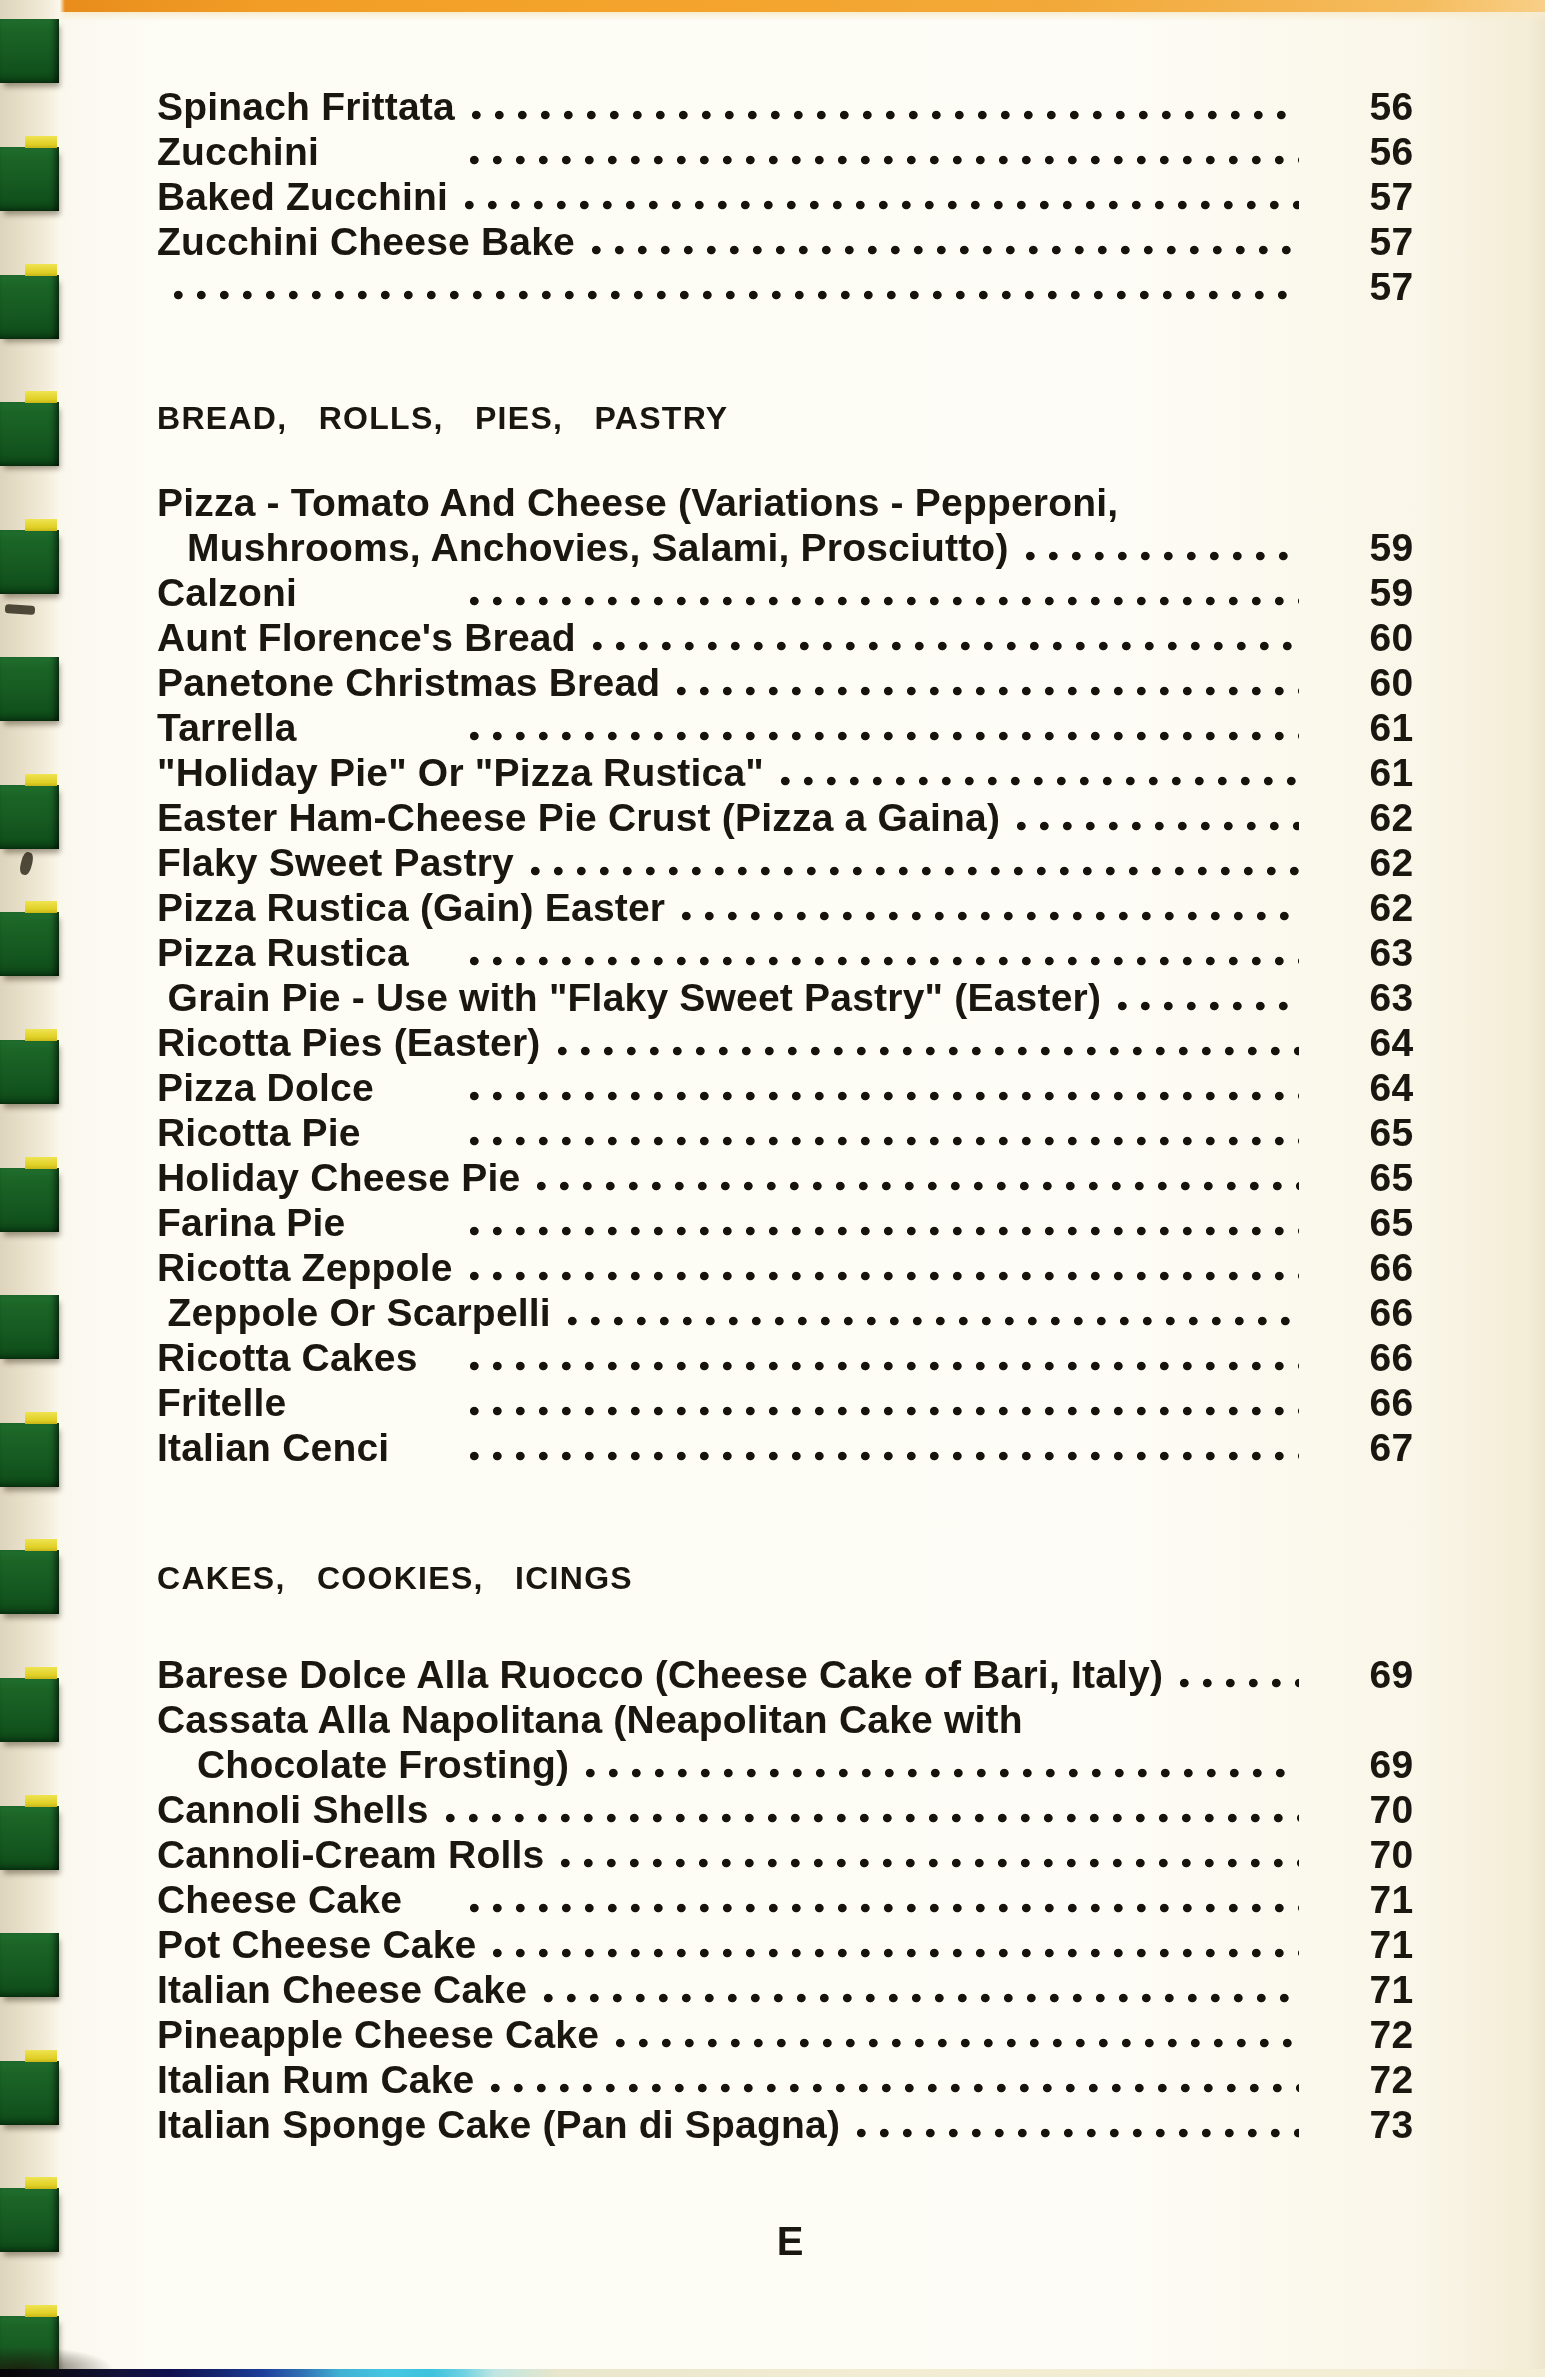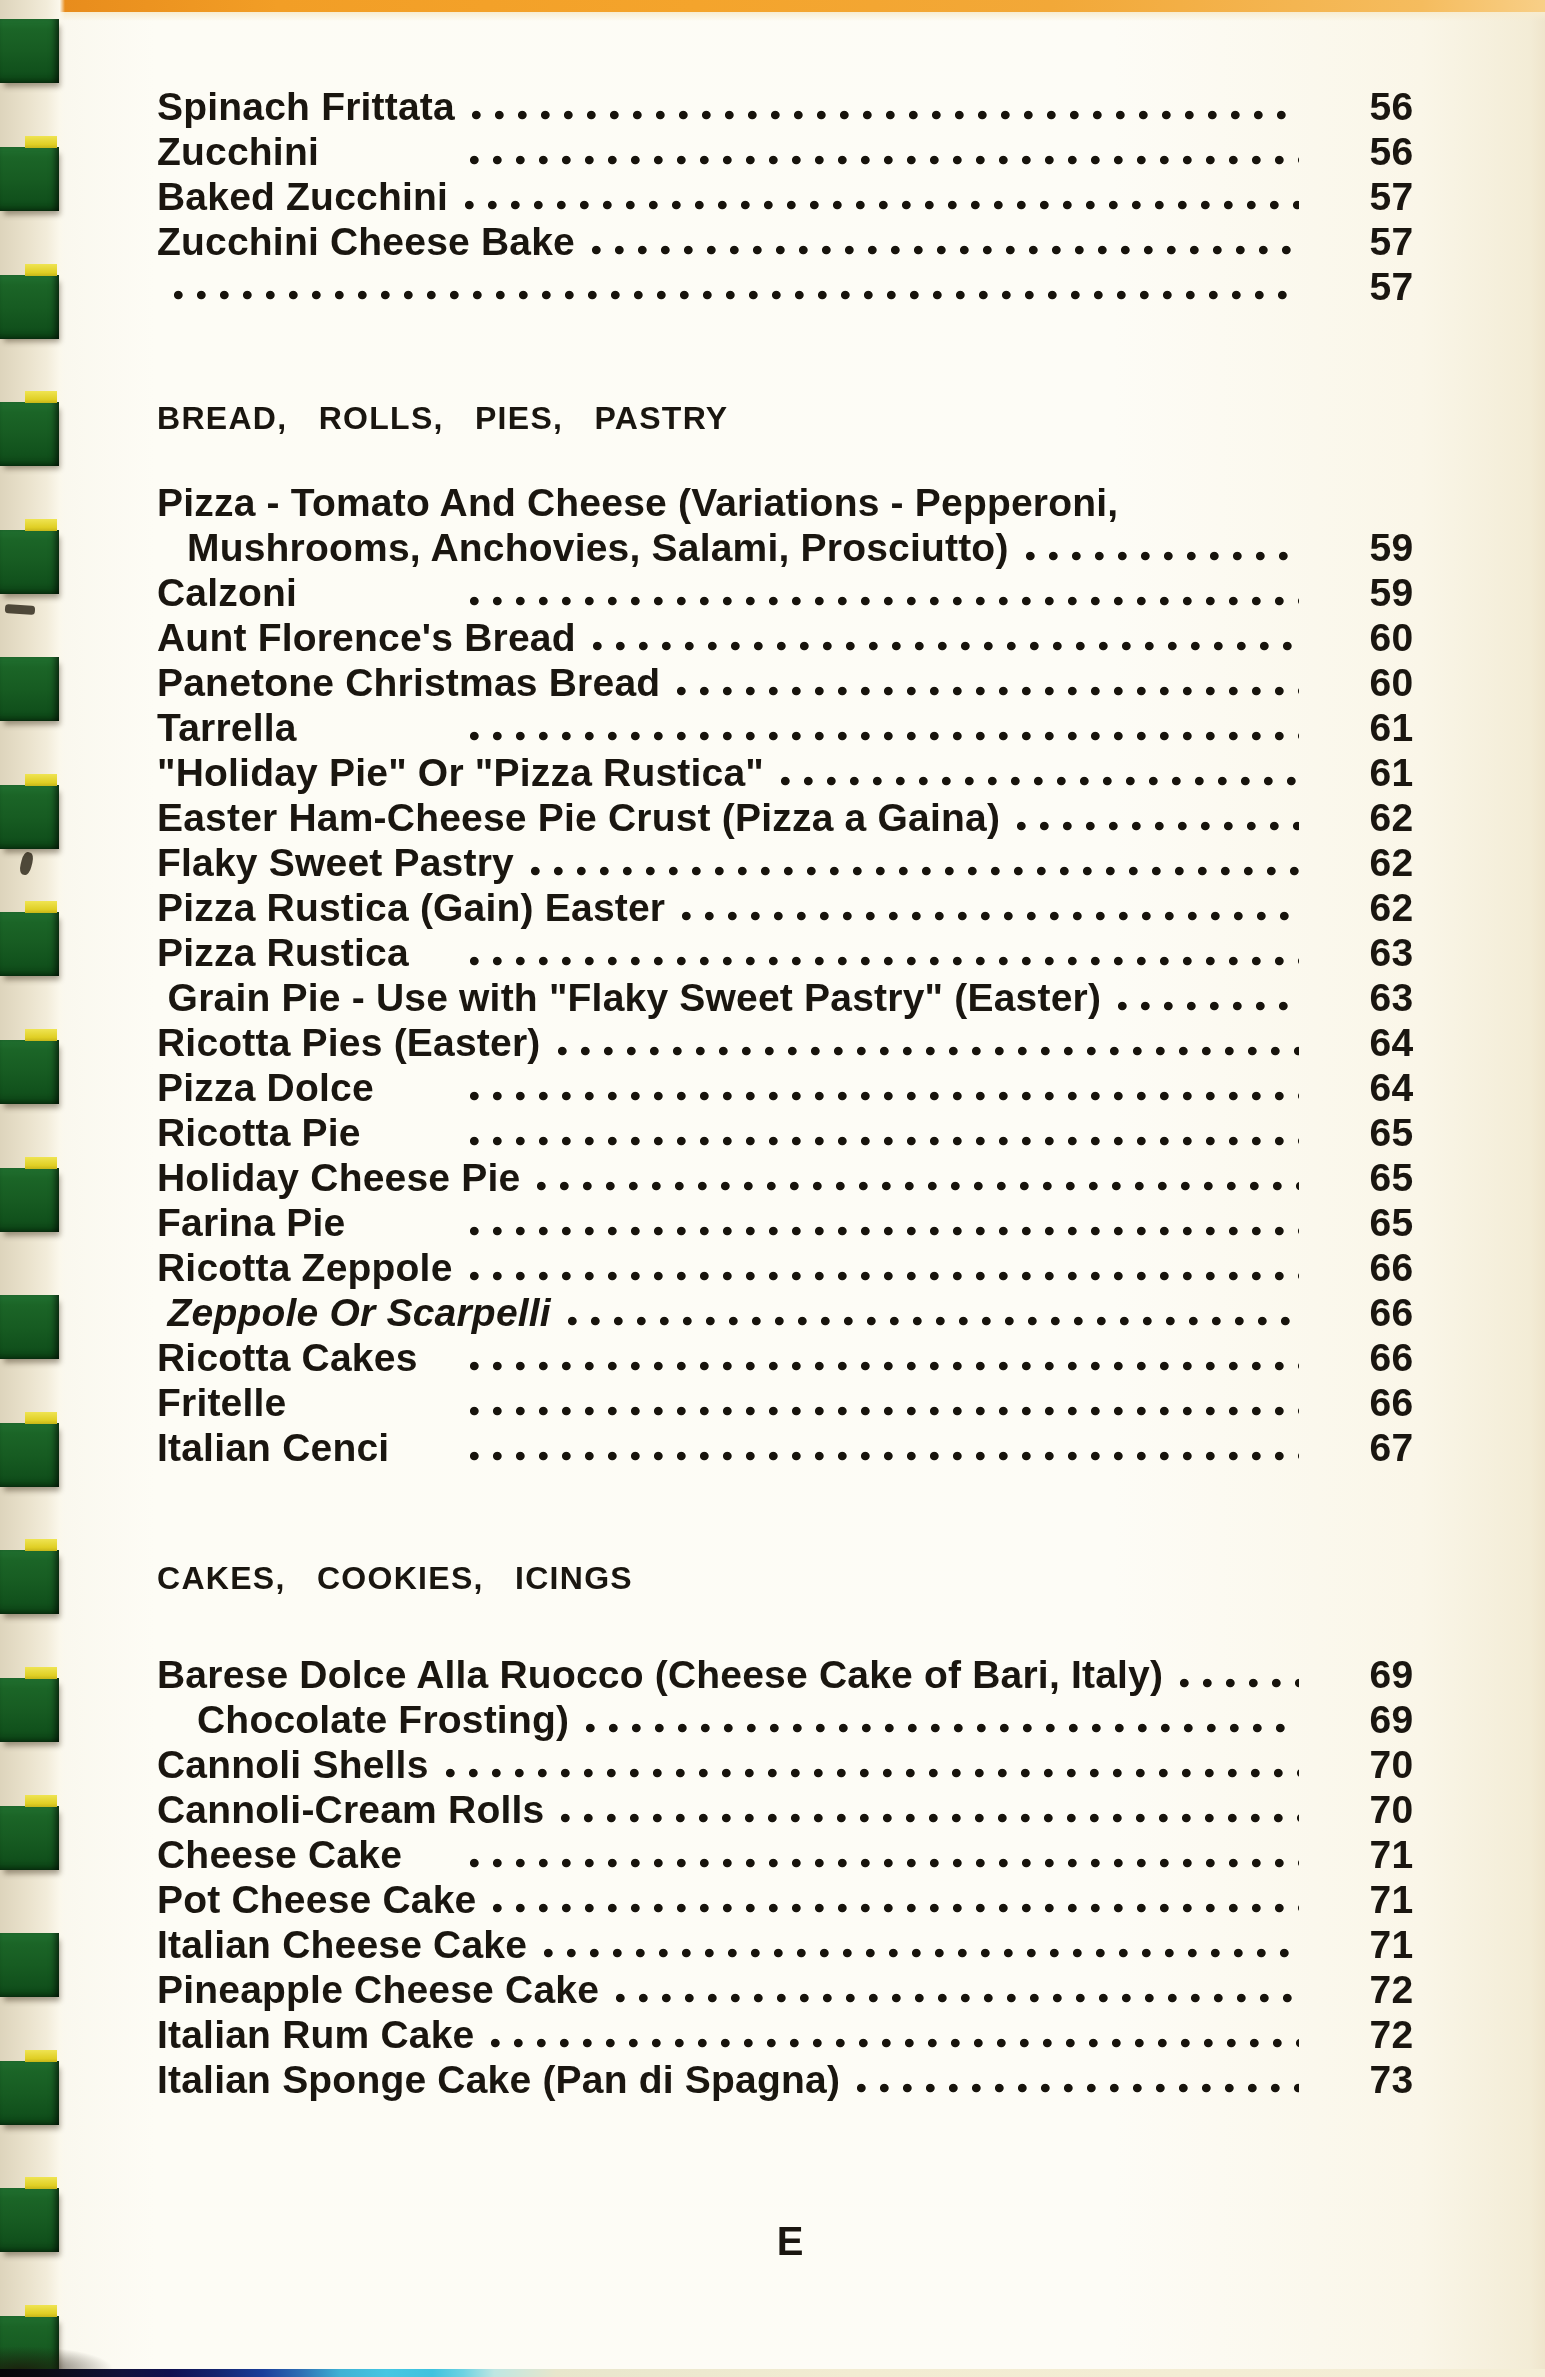--- a/index.html
+++ b/index.html
@@ -286,21 +286,21 @@
     <span class="title gap">Farina Pie</span>
     <span class="leader"></span>
     <span class="pagecol">65</span>
   </div>
         <div class="row">
     <span class="title">Ricotta Zeppole</span>
     <span class="leader"></span>
     <span class="pagecol">66</span>
   </div>
         <div class="row">
-    <span class="title" style="padding-left: 10.6px; font-style: italic;">Zeppole Or Scarpelli</span>
+    <span class="title" style="padding-left: 10.6px;">Zeppole Or Scarpelli</span>
     <span class="leader"></span>
     <span class="pagecol">66</span>
   </div>
         <div class="row">
     <span class="title gap">Ricotta Cakes</span>
     <span class="leader"></span>
     <span class="pagecol">66</span>
   </div>
         <div class="row">
     <span class="title gap">Fritelle</span>
@@ -315,20 +315,25 @@
       </div>
 
     <h2 class="sec-heading h-cakes">CAKES, COOKIES, ICINGS</h2>
     <div class="toc-list list2">
         <div class="row">
     <span class="title">Barese Dolce Alla Ruocco (Cheese Cake of Bari, Italy)</span>
     <span class="leader"></span>
     <span class="pagecol">69</span>
   </div>
         <div class="row">
+    <span class="title">Cassata Alla Napolitana (Neapolitan Cake with</span>
+
+    <span class="pagecol"></span>
+  </div>
+        <div class="row">
     <span class="title" style="padding-left: 40px;">Chocolate Frosting)</span>
     <span class="leader"></span>
     <span class="pagecol">69</span>
   </div>
         <div class="row">
     <span class="title">Cannoli Shells</span>
     <span class="leader"></span>
     <span class="pagecol">70</span>
   </div>
         <div class="row">

